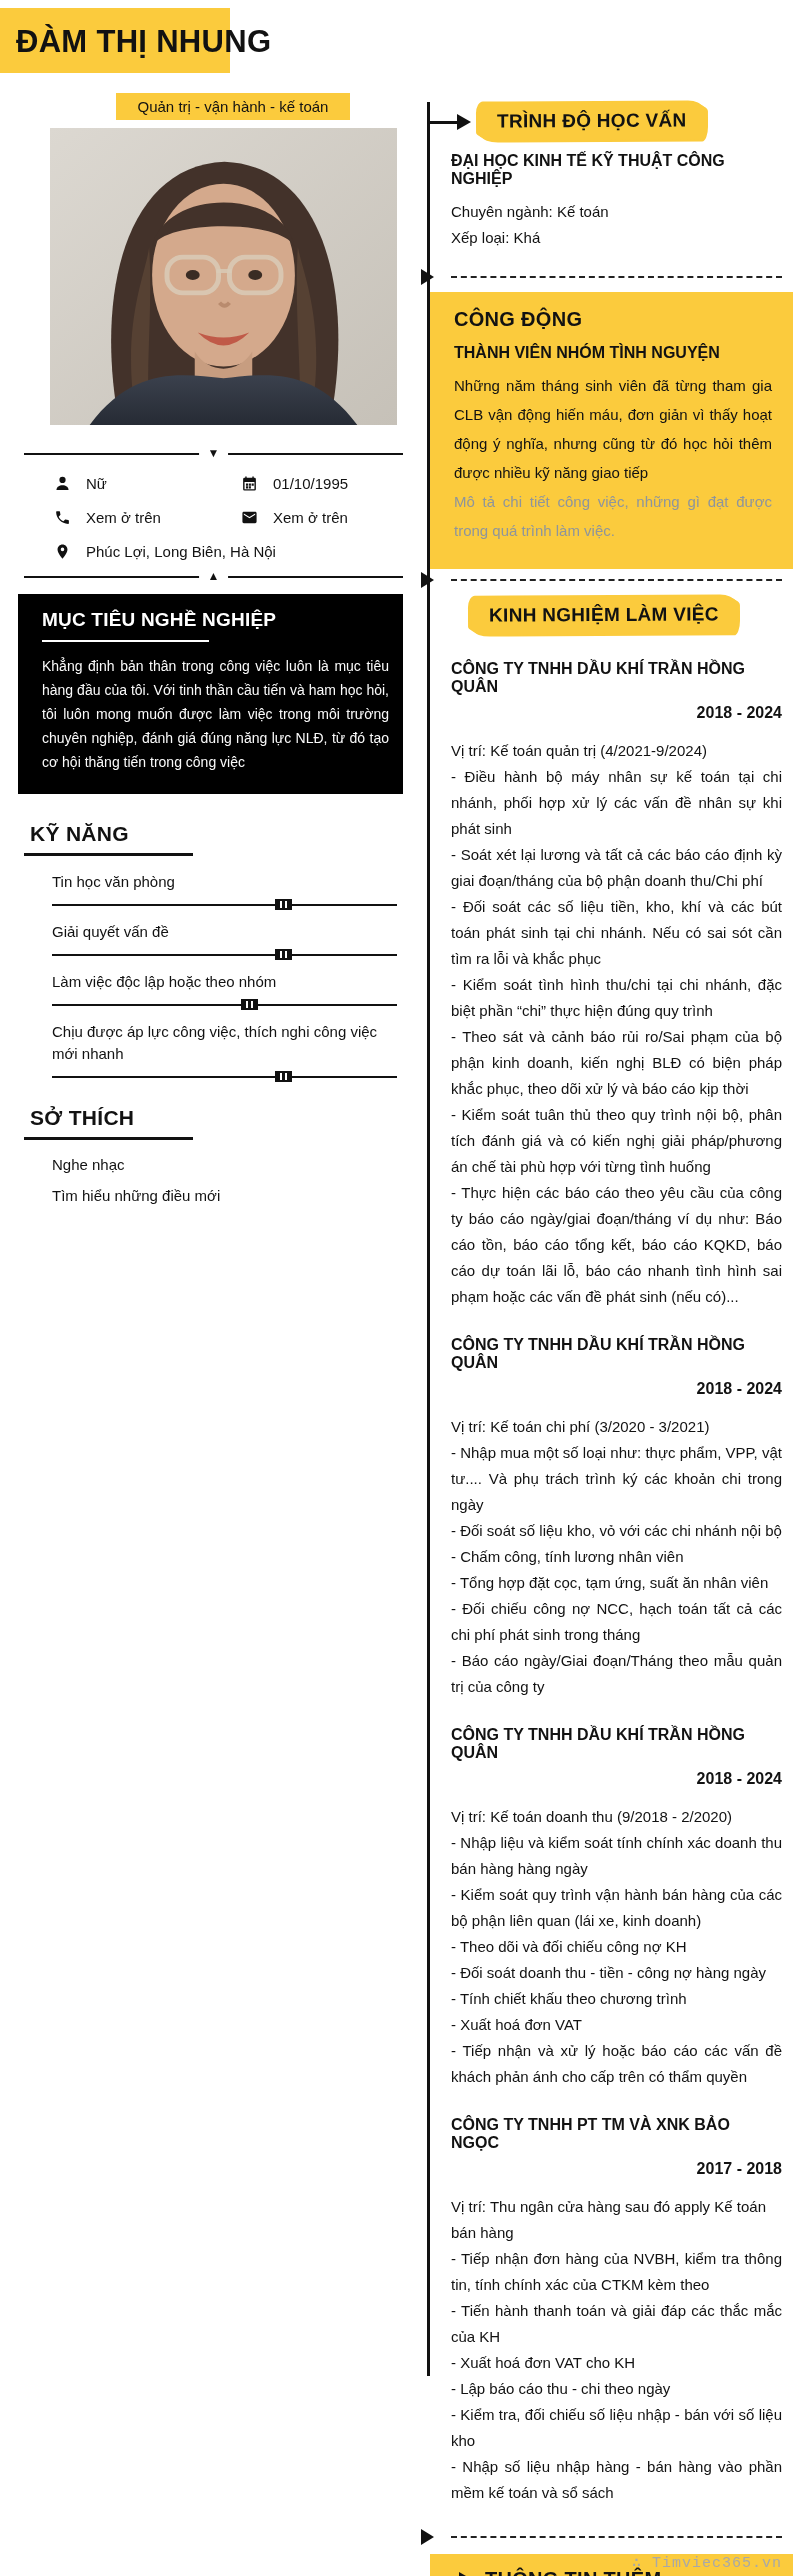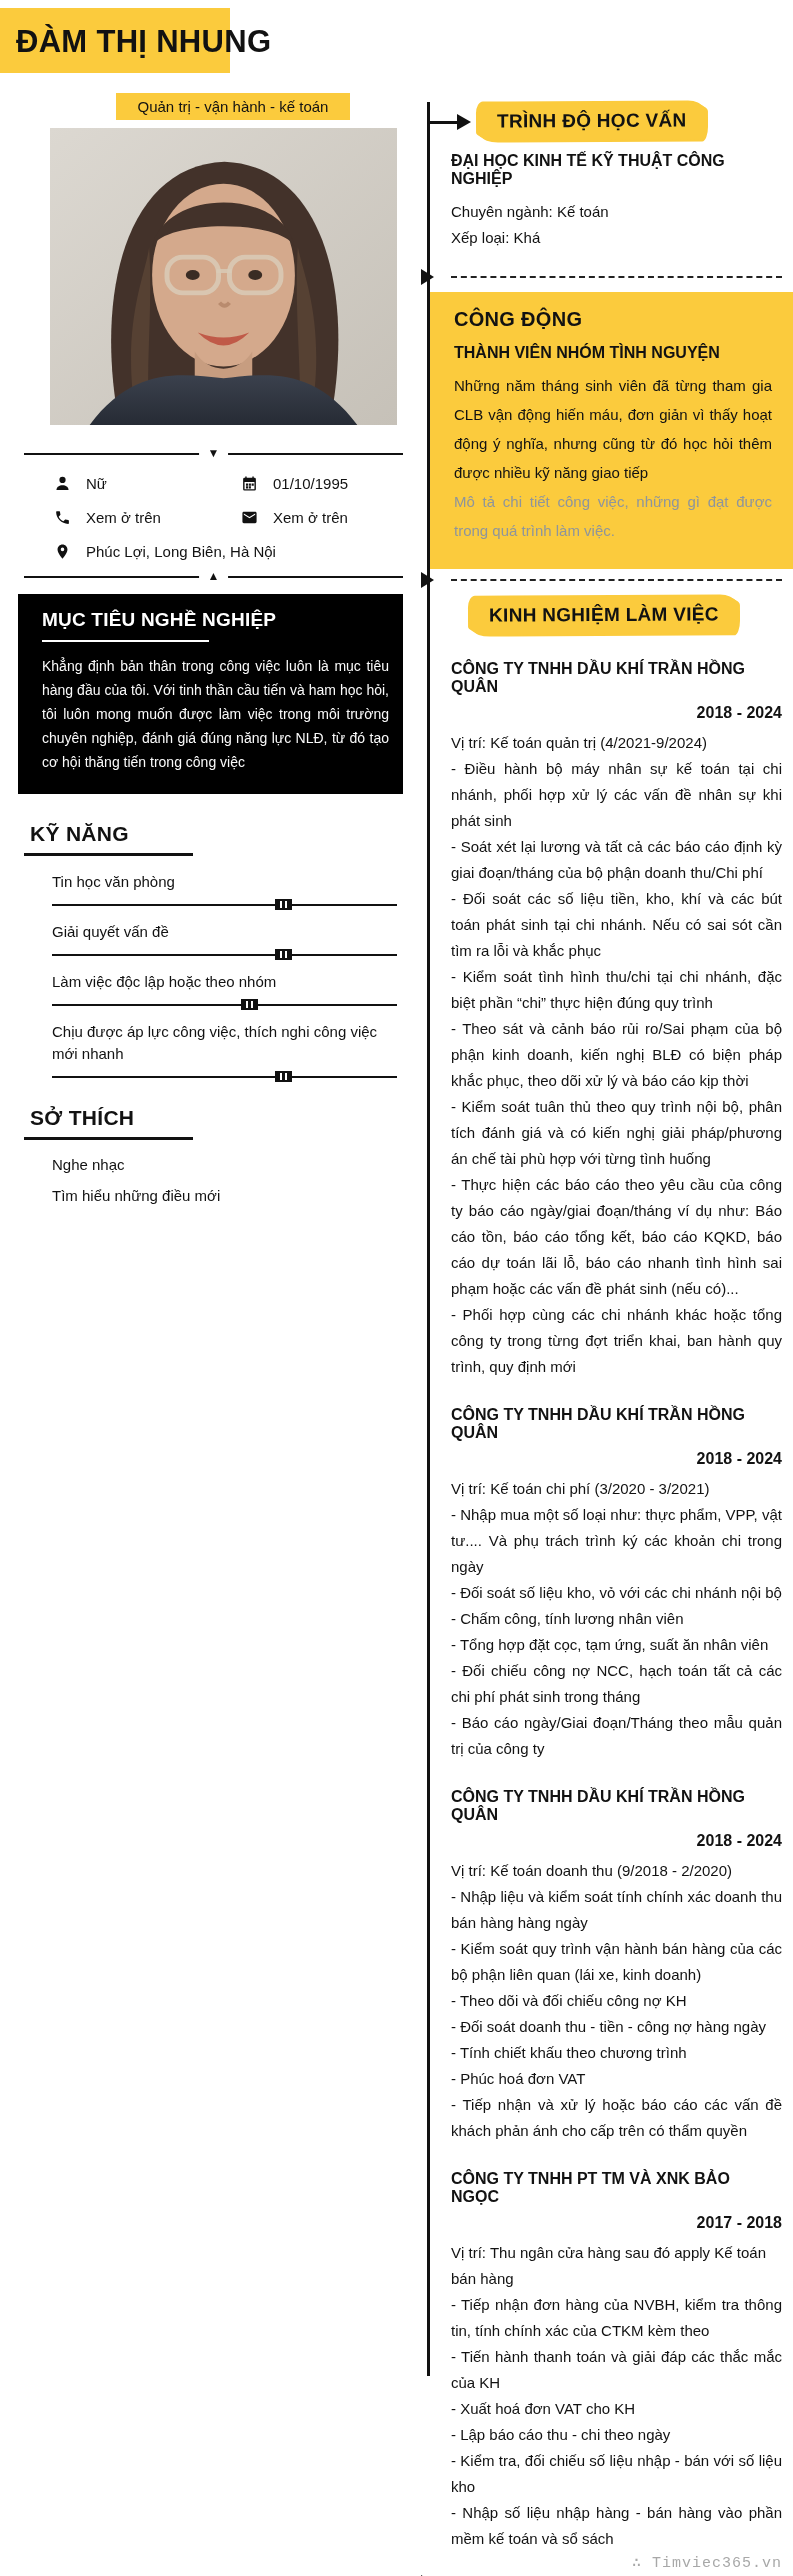--- a/index.html
+++ b/index.html
@@ -72,21 +72,21 @@
   .act-title { font-size:20px; font-weight:800; letter-spacing:0.3px; }
   .act-sub { margin-top:13px; font-size:16px; font-weight:800; }
   .act-body { margin-top:9px; font-size:15px; line-height:29px; text-align:justify; }
   .act-placeholder { font-size:15px; line-height:29px; text-align:justify; color:#8e959c; }
 
   .exp-head { margin-top:16px; margin-left:44px; }
 
   .job { margin-top:26px; }
   .job-company { margin:0 12px 0 24px; font-size:16px; font-weight:800; }
   .job-period { margin:8px 12px 0 24px; font-size:16px; font-weight:800; text-align:right; }
-  .job-position { margin:8px 12px 0 24px; font-size:15px; line-height:26px; }
+  .job-position { margin:16px 12px 0 24px; font-size:15px; line-height:26px; }
   .job-bullets p { margin:0 12px 0 24px; font-size:15px; line-height:26px; text-align:justify; }
 
   .minfo { margin:16px 0 0 3px; background:var(--accent); padding:14px 22px 26px 0; }
   .mi-head { display:flex; align-items:center; }
   .mi-arrow { position:relative; flex:none; width:46px; height:16px; margin-left:-3px; }
   .mi-arrow::before { content:""; position:absolute; left:0; top:7px; width:34px; height:3px; background:#111; border-bottom-left-radius:5px; }
   .mi-arrow::after { content:""; position:absolute; left:32px; top:0; border-left:14px solid #111; border-top:8px solid transparent; border-bottom:8px solid transparent; }
   .mi-title { margin-left:12px; font-size:20px; font-weight:800; letter-spacing:0.3px; }
 
   .footer-brand { position:absolute; right:12px; bottom:4px; font-family:"Liberation Mono","DejaVu Sans Mono",monospace; font-size:15px; color:#a8a8a8; letter-spacing:1px; }
@@ -260,21 +260,20 @@
     <div class="job-period">2018 - 2024</div>
     <div class="job-position">Vị trí: Kế toán quản trị (4/2021-9/2024)</div>
     <div class="job-bullets">
               <p>- Điều hành bộ máy nhân sự kế toán tại chi nhánh, phối hợp xử lý các vấn đề nhân sự khi phát sinh</p>
               <p>- Soát xét lại lương và tất cả các báo cáo định kỳ giai đoạn/tháng của bộ phận doanh thu/Chi phí</p>
               <p>- Đối soát các số liệu tiền, kho, khí và các bút toán phát sinh tại chi nhánh. Nếu có sai sót cần tìm ra lỗi và khắc phục</p>
               <p>- Kiểm soát tình hình thu/chi tại chi nhánh, đặc biệt phần “chi” thực hiện đúng quy trình</p>
               <p>- Theo sát và cảnh báo rủi ro/Sai phạm của bộ phận kinh doanh, kiến nghị BLĐ có biện pháp khắc phục, theo dõi xử lý và báo cáo kịp thời</p>
               <p>- Kiểm soát tuân thủ theo quy trình nội bộ, phân tích đánh giá và có kiến nghị giải pháp/phương án chế tài phù hợp với từng tình huống</p>
               <p>- Thực hiện các báo cáo theo yêu cầu của công ty báo cáo ngày/giai đoạn/tháng ví dụ như: Báo cáo tồn, báo cáo tổng kết, báo cáo KQKD, báo cáo dự toán lãi lỗ, báo cáo nhanh tình hình sai phạm hoặc các vấn đề phát sinh (nếu có)...</p>
-              <p>- Phối hợp cùng các chi nhánh khác hoặc tổng công ty trong từng đợt triển khai, ban hành quy trình, quy định mới</p>
             </div>
   </div>
 
   <div class="job">
     <div class="job-company">CÔNG TY TNHH DẦU KHÍ TRẦN HỒNG QUÂN</div>
     <div class="job-period">2018 - 2024</div>
     <div class="job-position">Vị trí: Kế toán chi phí (3/2020 - 3/2021)</div>
     <div class="job-bullets">
               <p>- Nhập mua một số loại như: thực phẩm, VPP, vật tư.... Và phụ trách trình ký các khoản chi trong ngày</p>
               <p>- Đối soát số liệu kho, vỏ với các chi nhánh nội bộ</p>
@@ -288,21 +287,21 @@
   <div class="job">
     <div class="job-company">CÔNG TY TNHH DẦU KHÍ TRẦN HỒNG QUÂN</div>
     <div class="job-period">2018 - 2024</div>
     <div class="job-position">Vị trí: Kế toán doanh thu (9/2018 - 2/2020)</div>
     <div class="job-bullets">
               <p>- Nhập liệu và kiểm soát tính chính xác doanh thu bán hàng hàng ngày</p>
               <p>- Kiểm soát quy trình vận hành bán hàng của các bộ phận liên quan (lái xe, kinh doanh)</p>
               <p>- Theo dõi và đối chiếu công nợ KH</p>
               <p>- Đối soát doanh thu - tiền - công nợ hàng ngày</p>
               <p>- Tính chiết khấu theo chương trình</p>
-              <p>- Phúc hoá đơn VAT</p>
+              <p>- Xuất hoá đơn VAT</p>
               <p>- Tiếp nhận và xử lý hoặc báo cáo các vấn đề khách phản ánh cho cấp trên có thẩm quyền</p>
             </div>
   </div>
 
   <div class="job">
     <div class="job-company">CÔNG TY TNHH PT TM VÀ XNK BẢO NGỌC</div>
     <div class="job-period">2017 - 2018</div>
     <div class="job-position">Vị trí: Thu ngân cửa hàng sau đó apply Kế toán bán hàng</div>
     <div class="job-bullets">
               <p>- Tiếp nhận đơn hàng của NVBH, kiểm tra thông tin, tính chính xác của CTKM kèm theo</p>

